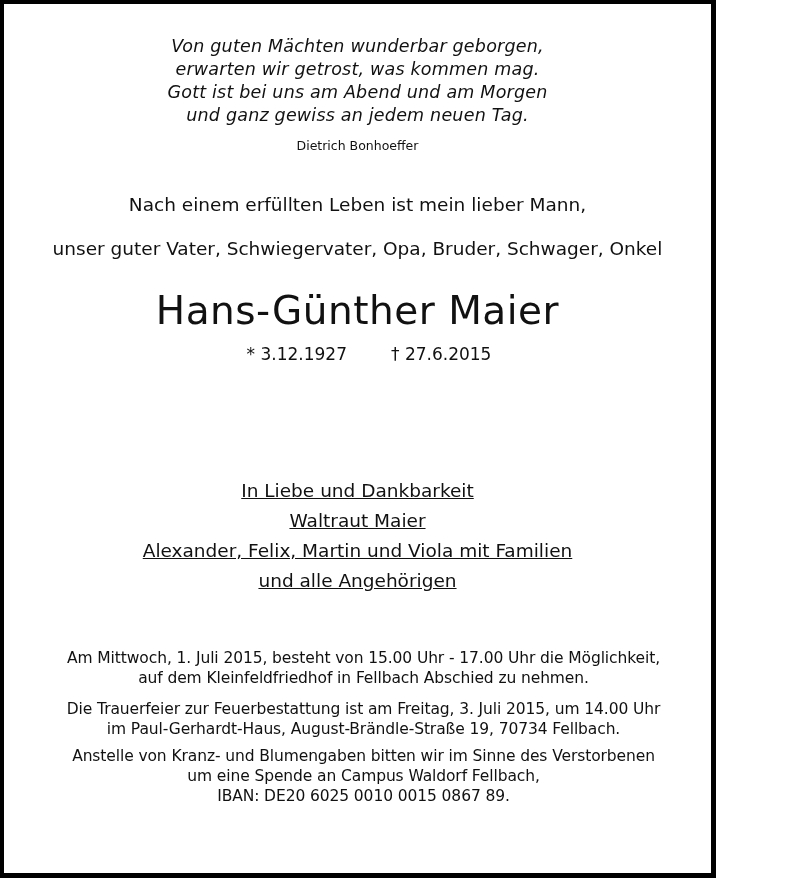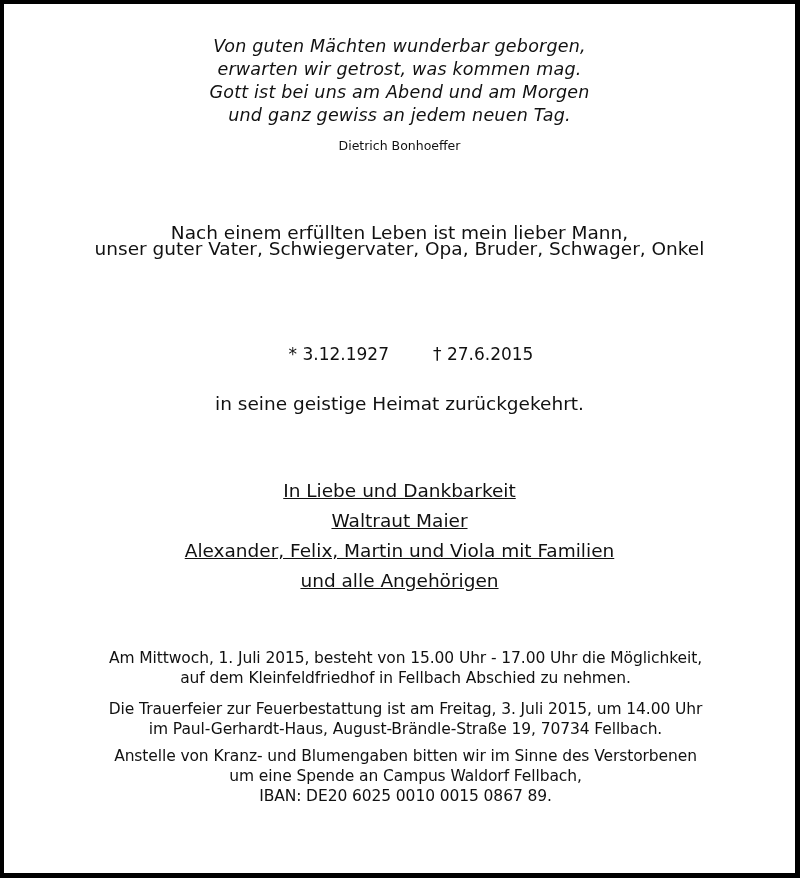--- a/index.html
+++ b/index.html
@@ -10,21 +10,21 @@
     body {
       width: 800px;
       height: 878px;
       overflow: hidden;
       font-family: "DejaVu Sans", sans-serif;
       color: #111111;
     }
     .notice {
       position: relative;
       box-sizing: border-box;
-      width: 800px;
+      width: 716px;
       height: 878px;
       border-top: 4px solid #000;
       border-left: 4px solid #000;
       border-right: 5px solid #000;
       border-bottom: 5px solid #000;
       background: #fff;
     }
     .line {
       position: absolute;
       left: 0;
@@ -81,30 +81,30 @@
 
   <div>
     <div class="line poem" style="top:31px">Von guten Mächten wunderbar geborgen,</div>
     <div class="line poem" style="top:54px">erwarten wir getrost, was kommen mag.</div>
     <div class="line poem" style="top:77px">Gott ist bei uns am Abend und am Morgen</div>
     <div class="line poem" style="top:100px">und ganz gewiss an jedem neuen Tag.</div>
     <div class="line author" style="top:134px">Dietrich Bonhoeffer</div>
   </div>
 
   <div>
-    <div class="line intro" style="top:216px">Nach einem erfüllten Leben ist mein lieber Mann,</div>
+    <div class="line intro" style="top:188px">Nach einem erfüllten Leben ist mein lieber Mann,</div>
     <div class="line intro" style="top:232px">unser guter Vater, Schwiegervater, Opa, Bruder, Schwager, Onkel</div>
   </div>
 
+  <h1 class="line name" style="top:284px; margin:0;">Hans-Günther Maier</h1>
 
   <div class="line dates" style="top:340px">
     <span>* 3.12.1927</span><span class="gap"></span><span>† 27.6.2015</span>
   </div>
 
-  <div class="line returned" style="top:389px">in seine geistige Heimat zurückgekehrt.</div>
 
   <div>
     <div class="line mourners" style="top:473px">In Liebe und Dankbarkeit</div>
     <div class="line mourners" style="top:503px">Waltraut Maier</div>
     <div class="line mourners" style="top:533px">Alexander, Felix, Martin und Viola mit Familien</div>
     <div class="line mourners" style="top:563px">und alle Angehörigen</div>
   </div>
 
   <div>
     <div class="line info" style="top:645px">Am Mittwoch, 1. Juli 2015, besteht von 15.00 Uhr - 17.00 Uhr die Möglichkeit,</div>

